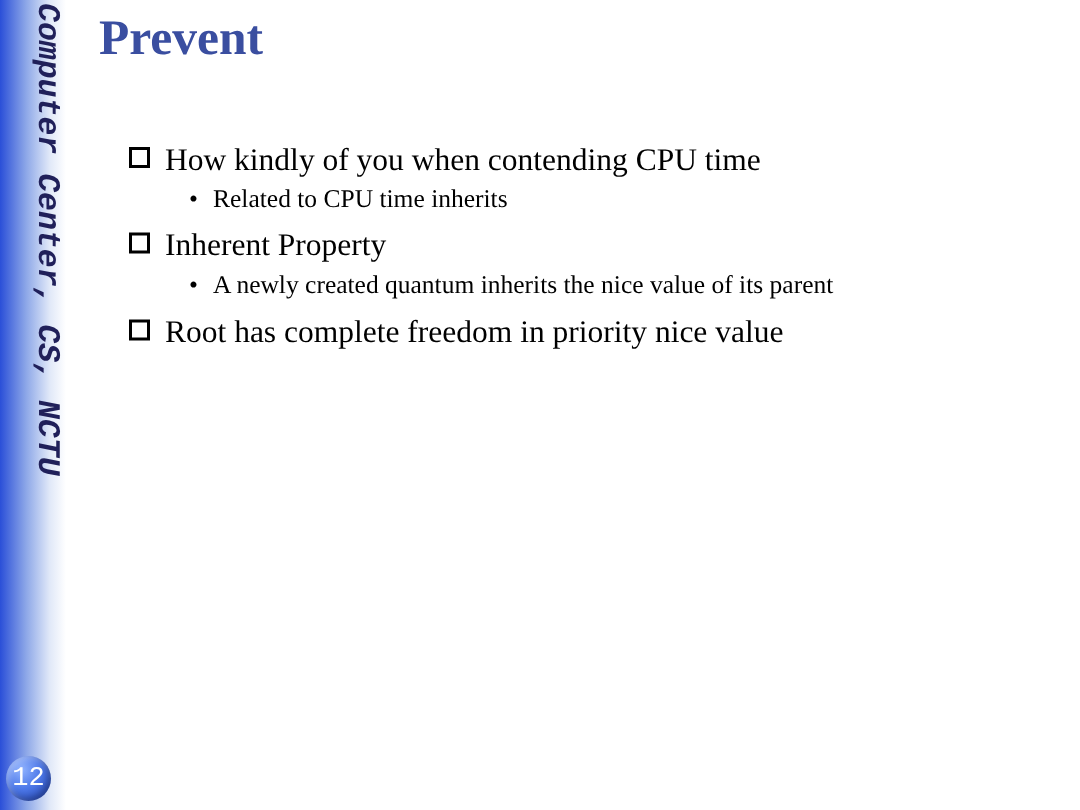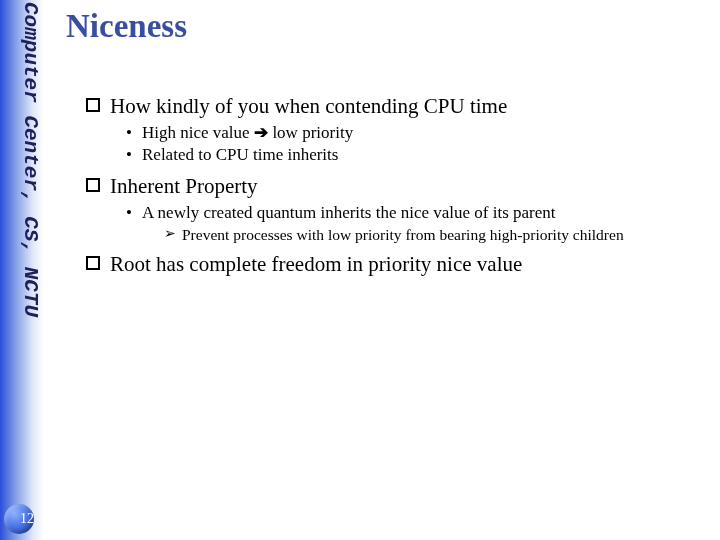--- a/index.html
+++ b/index.html
@@ -45,24 +45,24 @@
   }
   .page-num {
     position: absolute;
     left: 4px;
     bottom: 6px;
     width: 30px;
     height: 30px;
     border-radius: 50%;
     background: radial-gradient(circle at 35% 30%, #8fb2ff 0%, #4d78e8 45%, #1b3aa8 100%);
     color: #ffffff;
-    font-family: Liberation Serif, serif;
-    font-size: 14px;
+    font-family: Liberation Mono, monospace;
+    font-size: 18px;
     line-height: 30px;
-    text-align: right;
+    text-align: center;
     box-shadow: inset -2px -2px 4px rgba(0,0,0,0.25), inset 2px 2px 4px rgba(255,255,255,0.35);
   }
   .content {
     position: absolute;
     left: 66px;
     top: 8px;
     width: 640px;
   }
   .title {
     font-size: 33px;
@@ -139,45 +139,37 @@
 
 <div class="sidebar">
   <div class="sidebar-text-wrap">
     <div class="sidebar-text-inner">Computer Center, CS, NCTU</div>
   </div>
 </div>
 
 <div class="page-num">12</div>
 
 <div class="content">
-  <h1 class="title">Niceness</h1>
+  <h1 class="title">Prevent</h1>
 
   <ul class="lvl1">
     <li>
       <span>How kindly of you when contending CPU time</span>
       <ul class="lvl2">
-        <li>
-          <span>High nice value </span><span class="arrow">➔</span><span> low priority</span>
-        </li>
         <li>
           <span>Related to CPU time inherits</span>
         </li>
       </ul>
     </li>
 
     <li>
       <span>Inherent Property</span>
       <ul class="lvl2">
         <li>
           <span>A newly created quantum inherits the nice value of its parent</span>
-          <ul class="lvl3">
-            <li>
-              <span>Prevent processes with low priority from bearing high-priority children</span>
-            </li>
-          </ul>
         </li>
       </ul>
     </li>
 
     <li>
       <span>Root has complete freedom in priority nice value</span>
     </li>
   </ul>
 </div>
 

